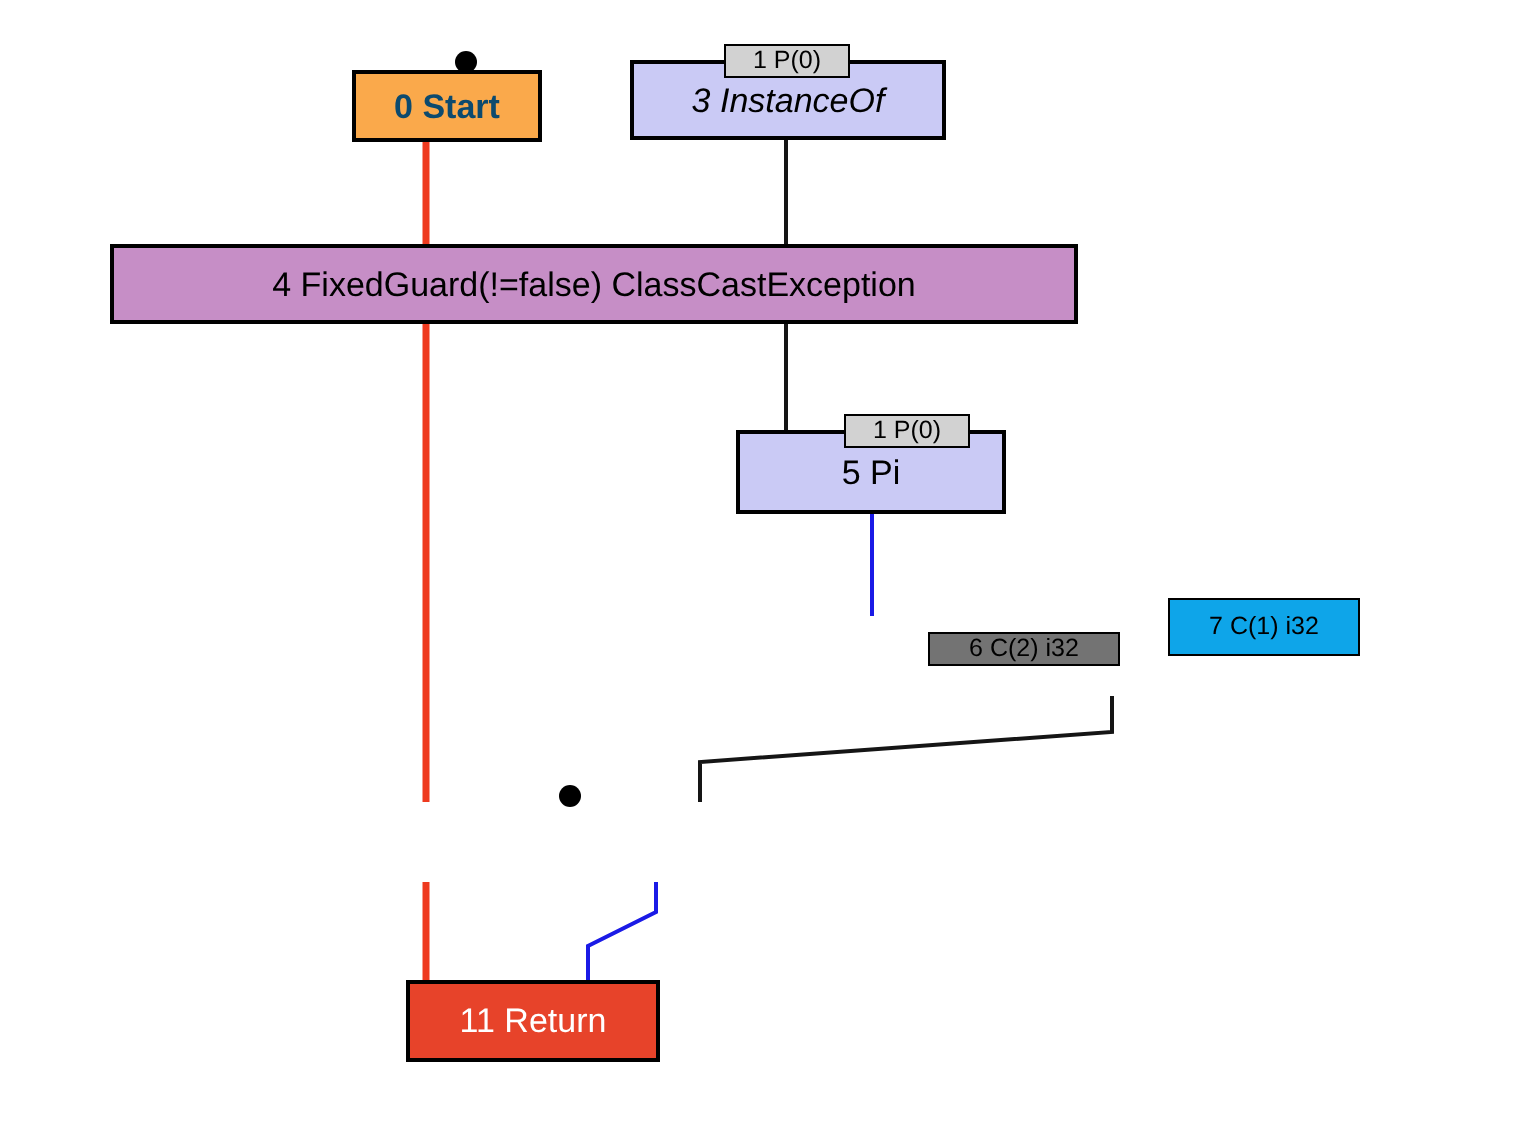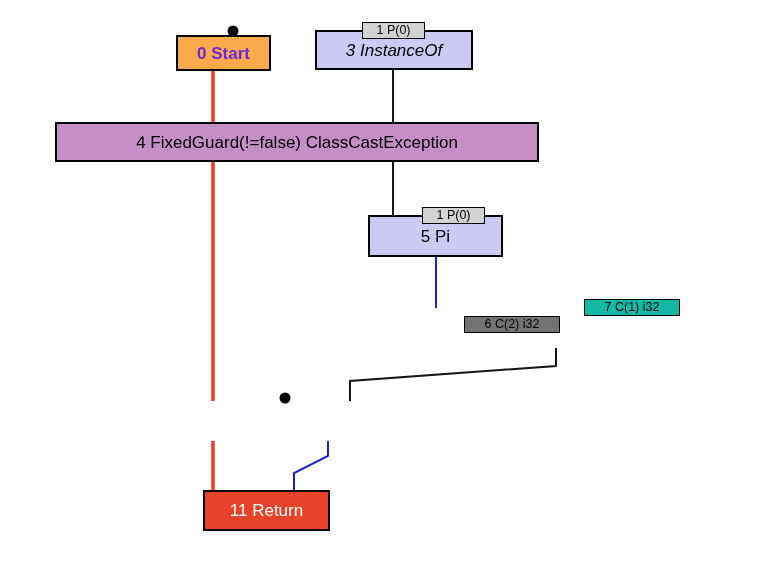--- a/index.html
+++ b/index.html
@@ -62,24 +62,24 @@
 <div id="graph-canvas" style="background: rgb(255, 255, 255);">
   <svg id="edge-layer" viewBox="0 0 758 566" xmlns="http://www.w3.org/2000/svg">
       <polyline points="213,70 213,401" fill="none" stroke="#ee3a1f" stroke-width="3.5" stroke-linejoin="miter"></polyline>
       <polyline points="213,441 213,490" fill="none" stroke="#ee3a1f" stroke-width="3.5" stroke-linejoin="miter"></polyline>
       <polyline points="393,69 393,215" fill="none" stroke="#151515" stroke-width="2" stroke-linejoin="miter"></polyline>
       <polyline points="556,348 556,366 350,381 350,401" fill="none" stroke="#151515" stroke-width="2" stroke-linejoin="miter"></polyline>
       <polyline points="436,256 436,308" fill="none" stroke="#1a1ae6" stroke-width="2" stroke-linejoin="miter"></polyline>
       <polyline points="328,441 328,456 294,473 294,490" fill="none" stroke="#1a1ae6" stroke-width="2" stroke-linejoin="miter"></polyline>
     </svg>
 
-<div class="node bold" style="left: 176px; top: 35px; width: 95px; height: 36px; background: rgb(250, 169, 75); color: #6d28d9;">0 Start</div>
+<div class="node bold" style="left: 176px; top: 35px; width: 95px; height: 36px; background: rgb(250, 169, 75); color: #0c4a6e;">0 Start</div>
     <div class="node" style="left: 315px; top: 30px; width: 158px; height: 40px; background: rgb(202, 202, 245); color: rgb(0, 0, 0); font-style: italic;">3 InstanceOf</div>
     <div class="node" style="left: 55px; top: 122px; width: 484px; height: 40px; background: rgb(198, 142, 198); color: rgb(0, 0, 0);">4 FixedGuard(!=false) ClassCastException</div>
     <div class="node" style="left: 368px; top: 215px; width: 135px; height: 42px; background: rgb(202, 202, 245); color: rgb(0, 0, 0);">5 Pi</div>
     <div class="node" style="left: 203px; top: 490px; width: 127px; height: 41px; background: rgb(231, 67, 42); color: rgb(255, 255, 255); text-align: right;">11 Return</div>
     <div class="port-chip" style="left: 362px; top: 22px; width: 63px; height: 17px; background: rgb(210, 210, 210); border-color: rgb(0, 0, 0);">1 P(0)</div>
     <div class="port-chip" style="left: 422px; top: 207px; width: 63px; height: 17px; background: rgb(210, 210, 210); border-color: rgb(0, 0, 0);">1 P(0)</div>
     <div class="port-chip" style="left: 464px; top: 316px; width: 96px; height: 17px; background: #737373; border-color: rgb(0, 0, 0);">6 C(2) i32</div>
-    <div class="port-chip" style="left: 584px; top: 299px; width: 96px; height: 17px; background: #14b8a6; border-color: rgb(0, 0, 0);">7 C(1) i32</div>
+    <div class="port-chip" style="left: 584px; top: 299px; width: 96px; height: 29px; background: #0ea5e9; border-color: rgb(0, 0, 0);">7 C(1) i32</div>
     <div class="anchor-dot" style="left: 233px; top: 31px;"></div>
     <div class="anchor-dot" style="left: 285px; top: 398px;"></div>
   </div>
 
 </body></html>

